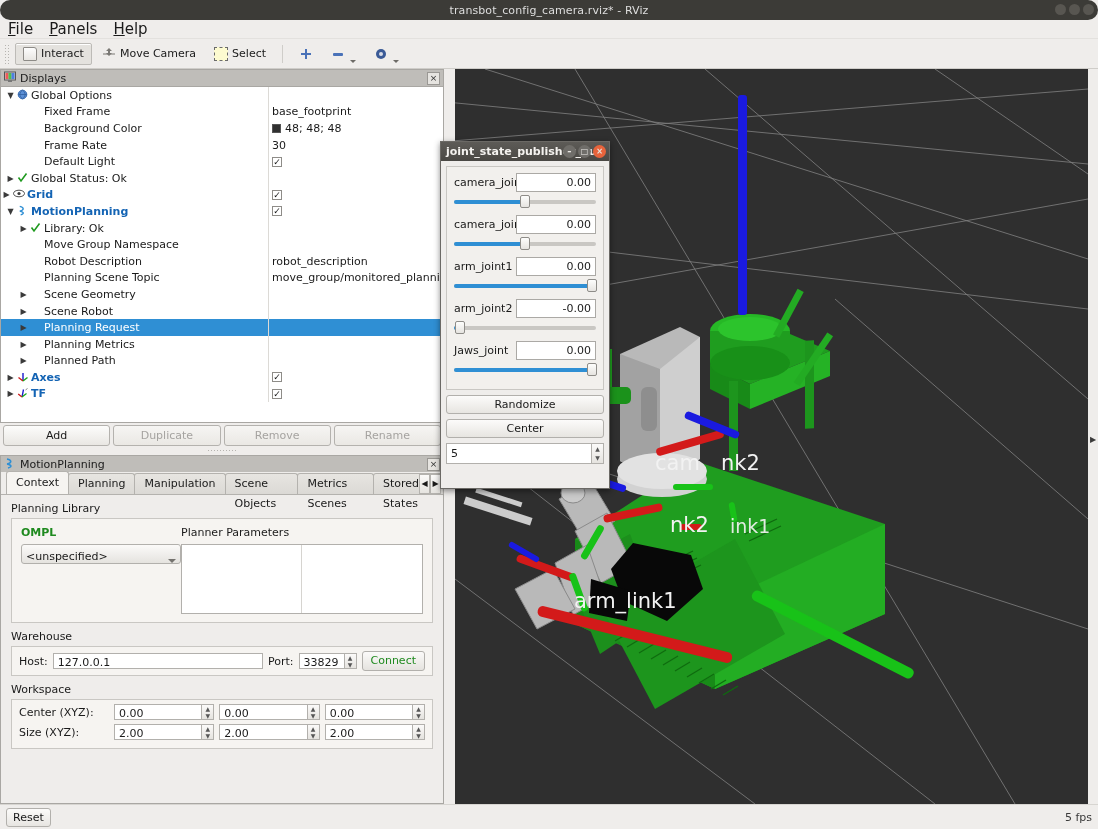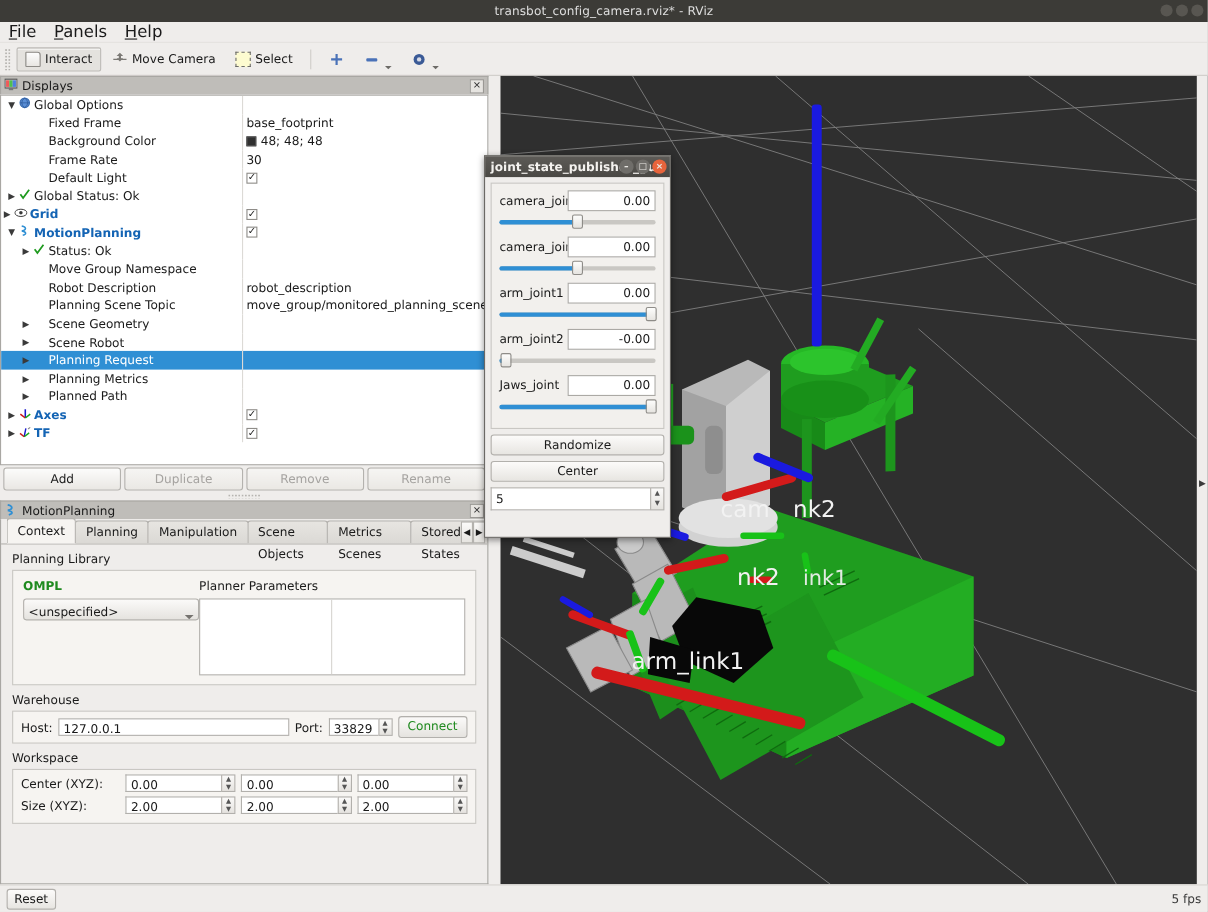--- a/index.html
+++ b/index.html
@@ -9,21 +9,21 @@
     font-size: 11px;
     background: #efedeb;
     overflow: hidden;
     position: relative;
     color: #1a1a1a;
   }
   
   #titlebar {
     height: 20px; background: #3c3b37; color: #dedede;
     display:flex; align-items:center; justify-content:center;
-    position: relative; font-size: 11px;
+    position: relative; font-size: 11px; border-radius: 10px;
   }
   #titlebar .wintitle { letter-spacing: .1px; }
   #titlebar .wbtns { position:absolute; right:4px; top:4px; display:flex; gap:3px; }
   #titlebar .wbtn { width:11px; height:11px; border-radius:50%; background:#585651; display:block;}
   
   #menubar { height:19px; background:#efedeb; display:flex; align-items:center;
              padding-left:8px; gap:16px; border-bottom:1px solid #e3e1de;}
   #menubar .mi { font-size:15px; color:#1a1a1a; cursor:default; }
   #menubar .mi u { text-decoration: underline; }
   
@@ -50,21 +50,21 @@
   
   .panel-title { height:17px; background:#bfbdb9; display:flex; align-items:center;
       padding:0 3px; font-size:11px; border:1px solid #a9a7a3; border-bottom:none;}
   .panel-title .ptxt { flex:1; padding-left:4px; }
   .panel-x { width:13px; height:13px; border:1px solid #9a9894; background:#e6e4e0;
      font-size:9px; line-height:11px; text-align:center; color:#333; }
   
   #displays-panel { position:absolute; left:0; top:0; width:444px; height:354px; }
   #tree { position:absolute; left:0; top:17px; right:0; bottom:0; background:#fff;
      border:1px solid #a9a7a3; overflow:hidden; }
-  .trow { height:16.6px; display:flex; align-items:center; font-size:11px; position:relative; }
+  .trow { height:16.6px; display:flex; align-items:center; font-size:11px; position:relative;gap:48px; }
   .trow.sel { background:#2f8fd4; color:#fff; }
   .tcol1 { width:219px; display:flex; align-items:center; height:100%; overflow:hidden;
       white-space:nowrap; }
   .tcol2 { flex:1; display:flex; align-items:center; height:100%; padding-left:3px;
       border-left:1px solid #dcdad6; white-space:nowrap; overflow:hidden;}
   .tw { width:11px; text-align:center; flex:none; color:#3a3a3a; font-size:8px; }
   .tw.open::before { content:"▼"; }
   .tw.closed::before { content:"▶"; }
   .ticon { width:13px; flex:none; text-align:center; font-size:10px; line-height:1;}
   .tlabel { padding-left:2px; }
@@ -459,21 +459,21 @@
             <div class="tcol2">
               <span class="chk">✓</span>
             </div>
           </div>
           <div class="trow">
             <div class="tcol1" style="padding-left: 17px;">
               <span class="tw closed"></span>
               <span class="ticon"><svg width="11" height="11" viewBox="0 0 11 11">
                   <path d="M1.5 5.5 L4 9 L9.5 1.5" stroke="#1f9a1f" stroke-width="1.6" fill="none"></path>
                 </svg></span>
-              <span class="tlabel">Status: Ok</span>
+              <span class="tlabel">Library: Ok</span>
             </div>
             <div class="tcol2"></div>
           </div>
           <div class="trow">
             <div class="tcol1" style="padding-left: 17px;">
               <span class="tw "></span>
               <span class="ticon"></span>
               <span class="tlabel">Move Group Namespace</span>
             </div>
             <div class="tcol2"></div>

